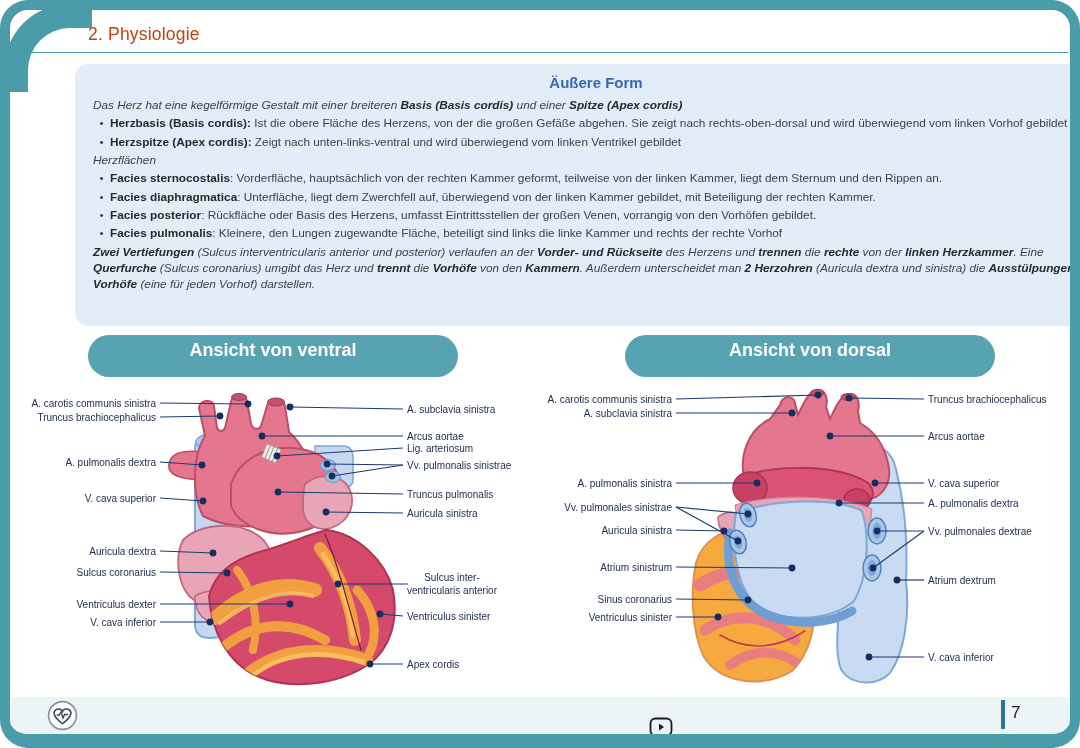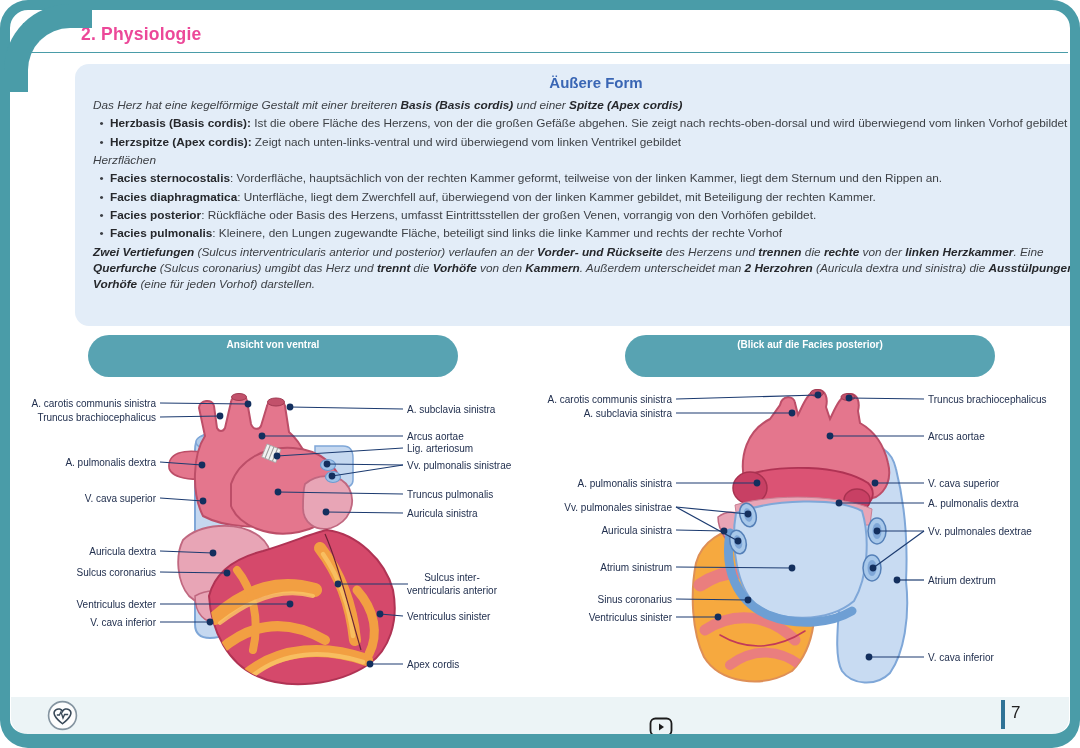--- a/index.html
+++ b/index.html
@@ -1,29 +1,29 @@
 <!DOCTYPE html>
 <html><head>
 <meta charset="utf-8">
 <style>
   html,body{margin:0;padding:0;background:#fff;}
   body{width:1080px;height:748px;overflow:hidden;font-family:"Liberation Sans",sans-serif;}
   .page{position:relative;width:1080px;height:748px;background:#fff;}
   .frame{position:absolute;inset:0;border:10px solid #4A9CA8;border-bottom-width:14px;border-radius:28px;pointer-events:none;z-index:40;box-sizing:border-box;}
   .corner-arc{position:absolute;left:4px;top:4px;width:88px;height:88px;border-top:24px solid #4A9CA8;border-left:24px solid #4A9CA8;border-top-left-radius:66px;z-index:41;pointer-events:none;box-sizing:border-box;}
-  .page-title{position:absolute;left:81px;top:24px;font-size:17.5px;font-weight:bold;color:#ec4899;letter-spacing:.2px;}
+  .page-title{position:absolute;left:88px;top:24px;font-size:17.5px;font-weight:normal;color:#c2410c;letter-spacing:.2px;}
   .header-rule{position:absolute;left:12px;right:12px;top:52px;border-top:1.6px solid #4A9CA8;}
   .info-box{position:absolute;left:40px;top:64px;width:1040px;height:262px;background:#E3EDF8;border-radius:14px;box-sizing:border-box;padding:7px 16px 6px 18px;color:#3D4045;font-size:11.8px;line-height:1.34;margin-left:35px;}
   .info-title{margin:2px 0 5px 0;text-align:center;font-size:15px;font-weight:bold;color:#3A66B4;}
   .txt{margin:0 0 2px 0;font-style:italic;}
   .txt b, .bullet-body b{color:#26282c;}
   .bullet-row{display:flex;margin:2.5px 0;}
   .bullet-dot{flex:none;width:17px;text-align:center;color:#3D4045;}
   .bullet-body{flex:1;}
-  .banner{position:absolute;width:370px;height:42px;background:#58A3B2;border-radius:21px;color:#fff;font-weight:bold;font-size:10px;text-align:center;line-height:1.4;padding-top:3px;box-sizing:border-box;}
+  .banner{position:absolute;width:370px;height:42px;background:#58A3B2;border-radius:21px;color:#fff;font-weight:bold;font-size:18px;text-align:center;line-height:1.4;padding-top:3px;box-sizing:border-box;}
   .banner-ventral{left:88px;top:335px;}
   .banner-dorsal{left:625px;top:335px;}
   .heart-svg{position:absolute;z-index:5;}
   .callouts{position:absolute;left:0;top:0;z-index:10;pointer-events:none;}
   .callout-line{stroke:#1C3B70;stroke-width:1.2;}
   .callout-dot{fill:#132F5E;}
   .callout-text{font-size:10px;fill:#22304F;font-family:"Liberation Sans",sans-serif;}
   .footer-band{position:absolute;left:11px;right:11px;bottom:14px;height:37px;background:#ECF4F6;border-radius:0 0 16px 16px;z-index:20;}
   .footer-logo{position:absolute;left:35px;top:2px;}
   .footer-site{position:absolute;left:300px;top:9px;width:240px;text-align:center;font-weight:bold;font-size:13.5px;color:#0c0e10;margin-top:32px;}
@@ -72,21 +72,21 @@
           <span class="bullet-body"><b>Facies pulmonalis</b><span>: Kleinere, den Lungen zugewandte Fläche, beteiligt sind links die linke Kammer und rechts der rechte Vorhof</span></span>
         </div>
       </div>
     <p class="txt" style="margin-top:3px;"><b>Zwei Vertiefungen</b><span> (Sulcus interventricularis anterior und posterior) verlaufen an der </span><b>Vorder- und Rückseite</b><span> des Herzens und </span><b>trennen</b><span> die </span><b>rechte</b><span> von der </span><b>linken Herzkammer</b><span>. Eine </span><b>Querfurche</b><span> (Sulcus coronarius) umgibt das Herz und </span><b>trennt</b><span> die </span><b>Vorhöfe</b><span> von den </span><b>Kammern</b><span>. Außerdem unterscheidet man </span><b>2 Herzohren</b><span> (Auricula dextra und sinistra) die </span><b>Ausstülpungen der Vorhöfe</b><span> (eine für jeden Vorhof) darstellen.</span></p>
   </section>
 
   <div class="banner banner-ventral">
     <div>Ansicht von ventral</div>
   </div>
   <div class="banner banner-dorsal">
-    <div>(Blick auf die Facies posterior)</div>
+    <div>Ansicht von dorsal</div>
   </div>
 
   <svg class="heart-svg" style="left:165px;top:388px;" width="240" height="304" viewBox="0 0 240 304">
     <g>
       <path d="M30 62 C30 50 36 46 46 46 C58 46 63 52 63 62 L63 236 C63 246 56 250 45 250 C34 250 30 245 30 236 Z" fill="#C5D8F0" stroke="#7FA7D8" stroke-width="2"></path>
       <ellipse cx="46" cy="54" rx="15" ry="7.5" fill="#AFCBEA" stroke="#7FA7D8" stroke-width="1.5"></ellipse>
       <path d="M150 58 L178 58 C186 58 188 64 188 70 L188 92 C188 98 182 100 176 100 L150 100 Z" fill="#C5D8F0" stroke="#7FA7D8" stroke-width="1.5"></path>
     </g>
     <g>
       <path d="M50 68 C28 60 6 62 4 76 C2 88 20 94 50 90 Z" fill="#E4768D" stroke="#BC4E68" stroke-width="1.5"></path>

